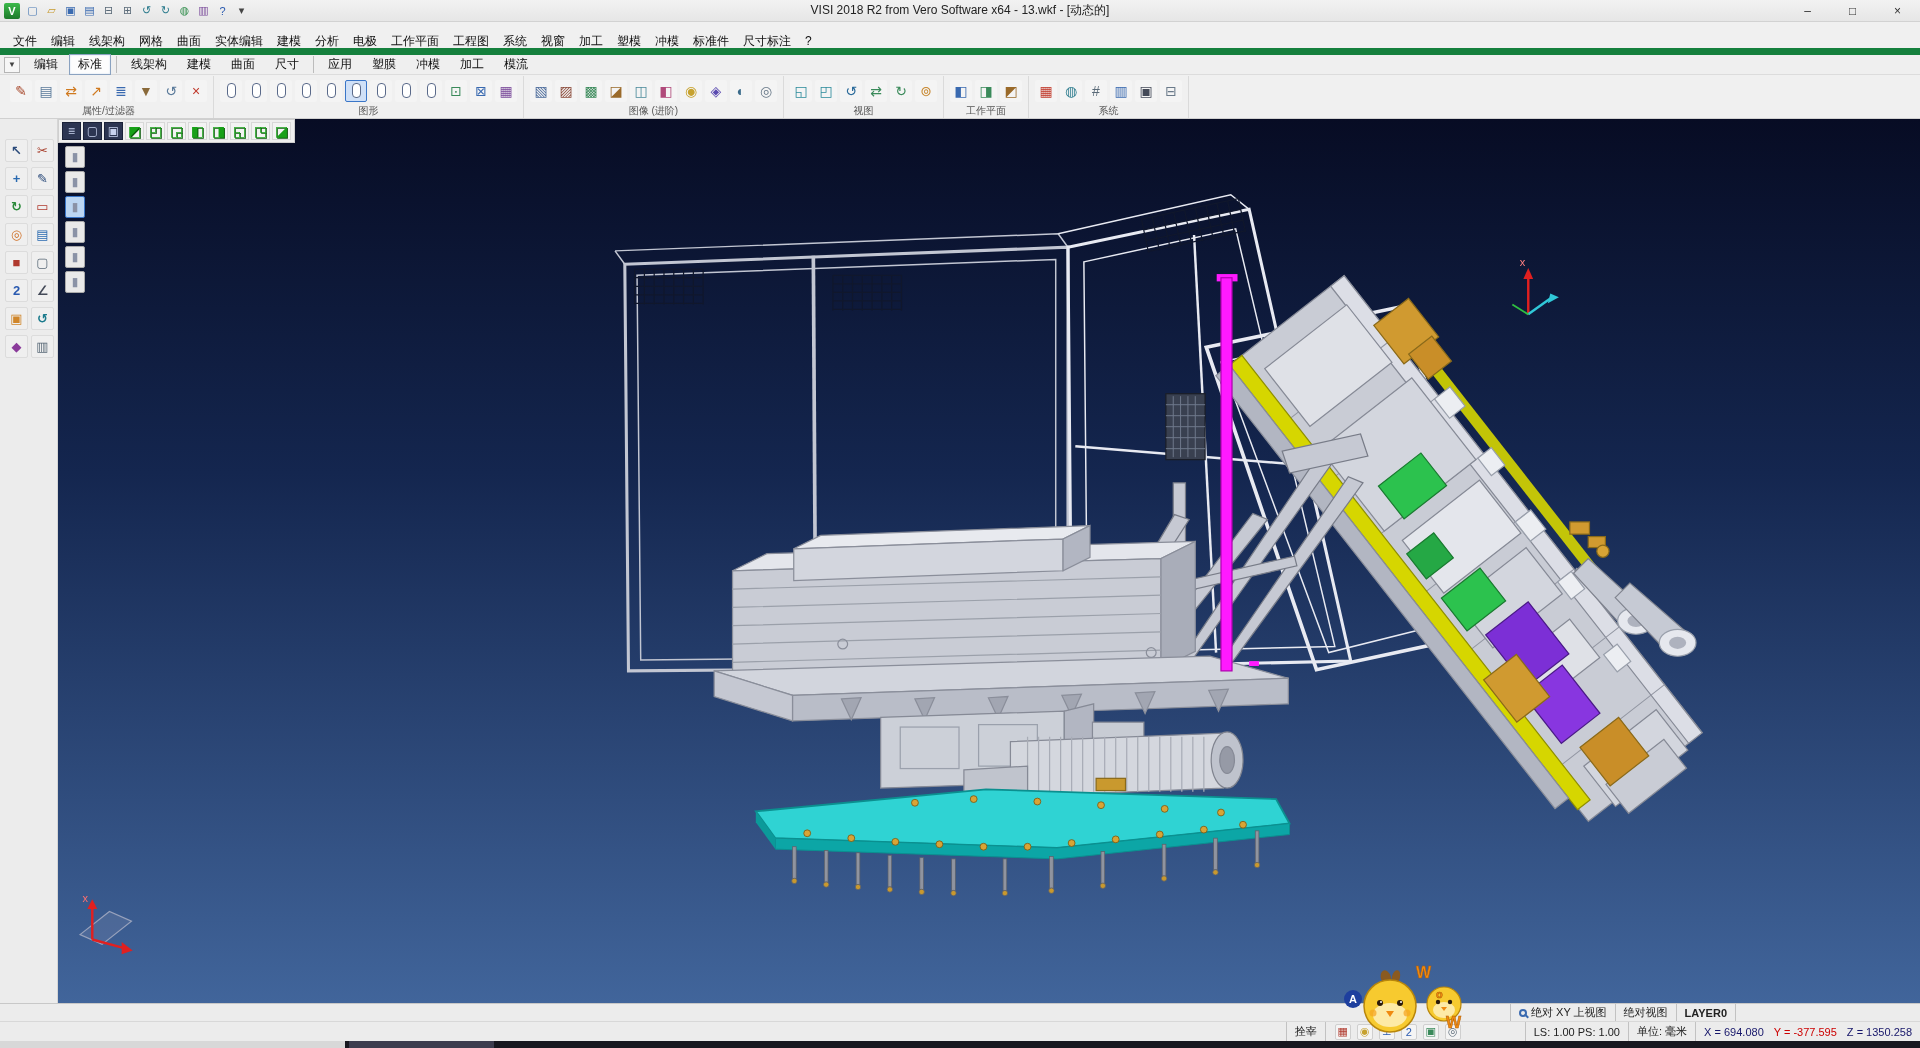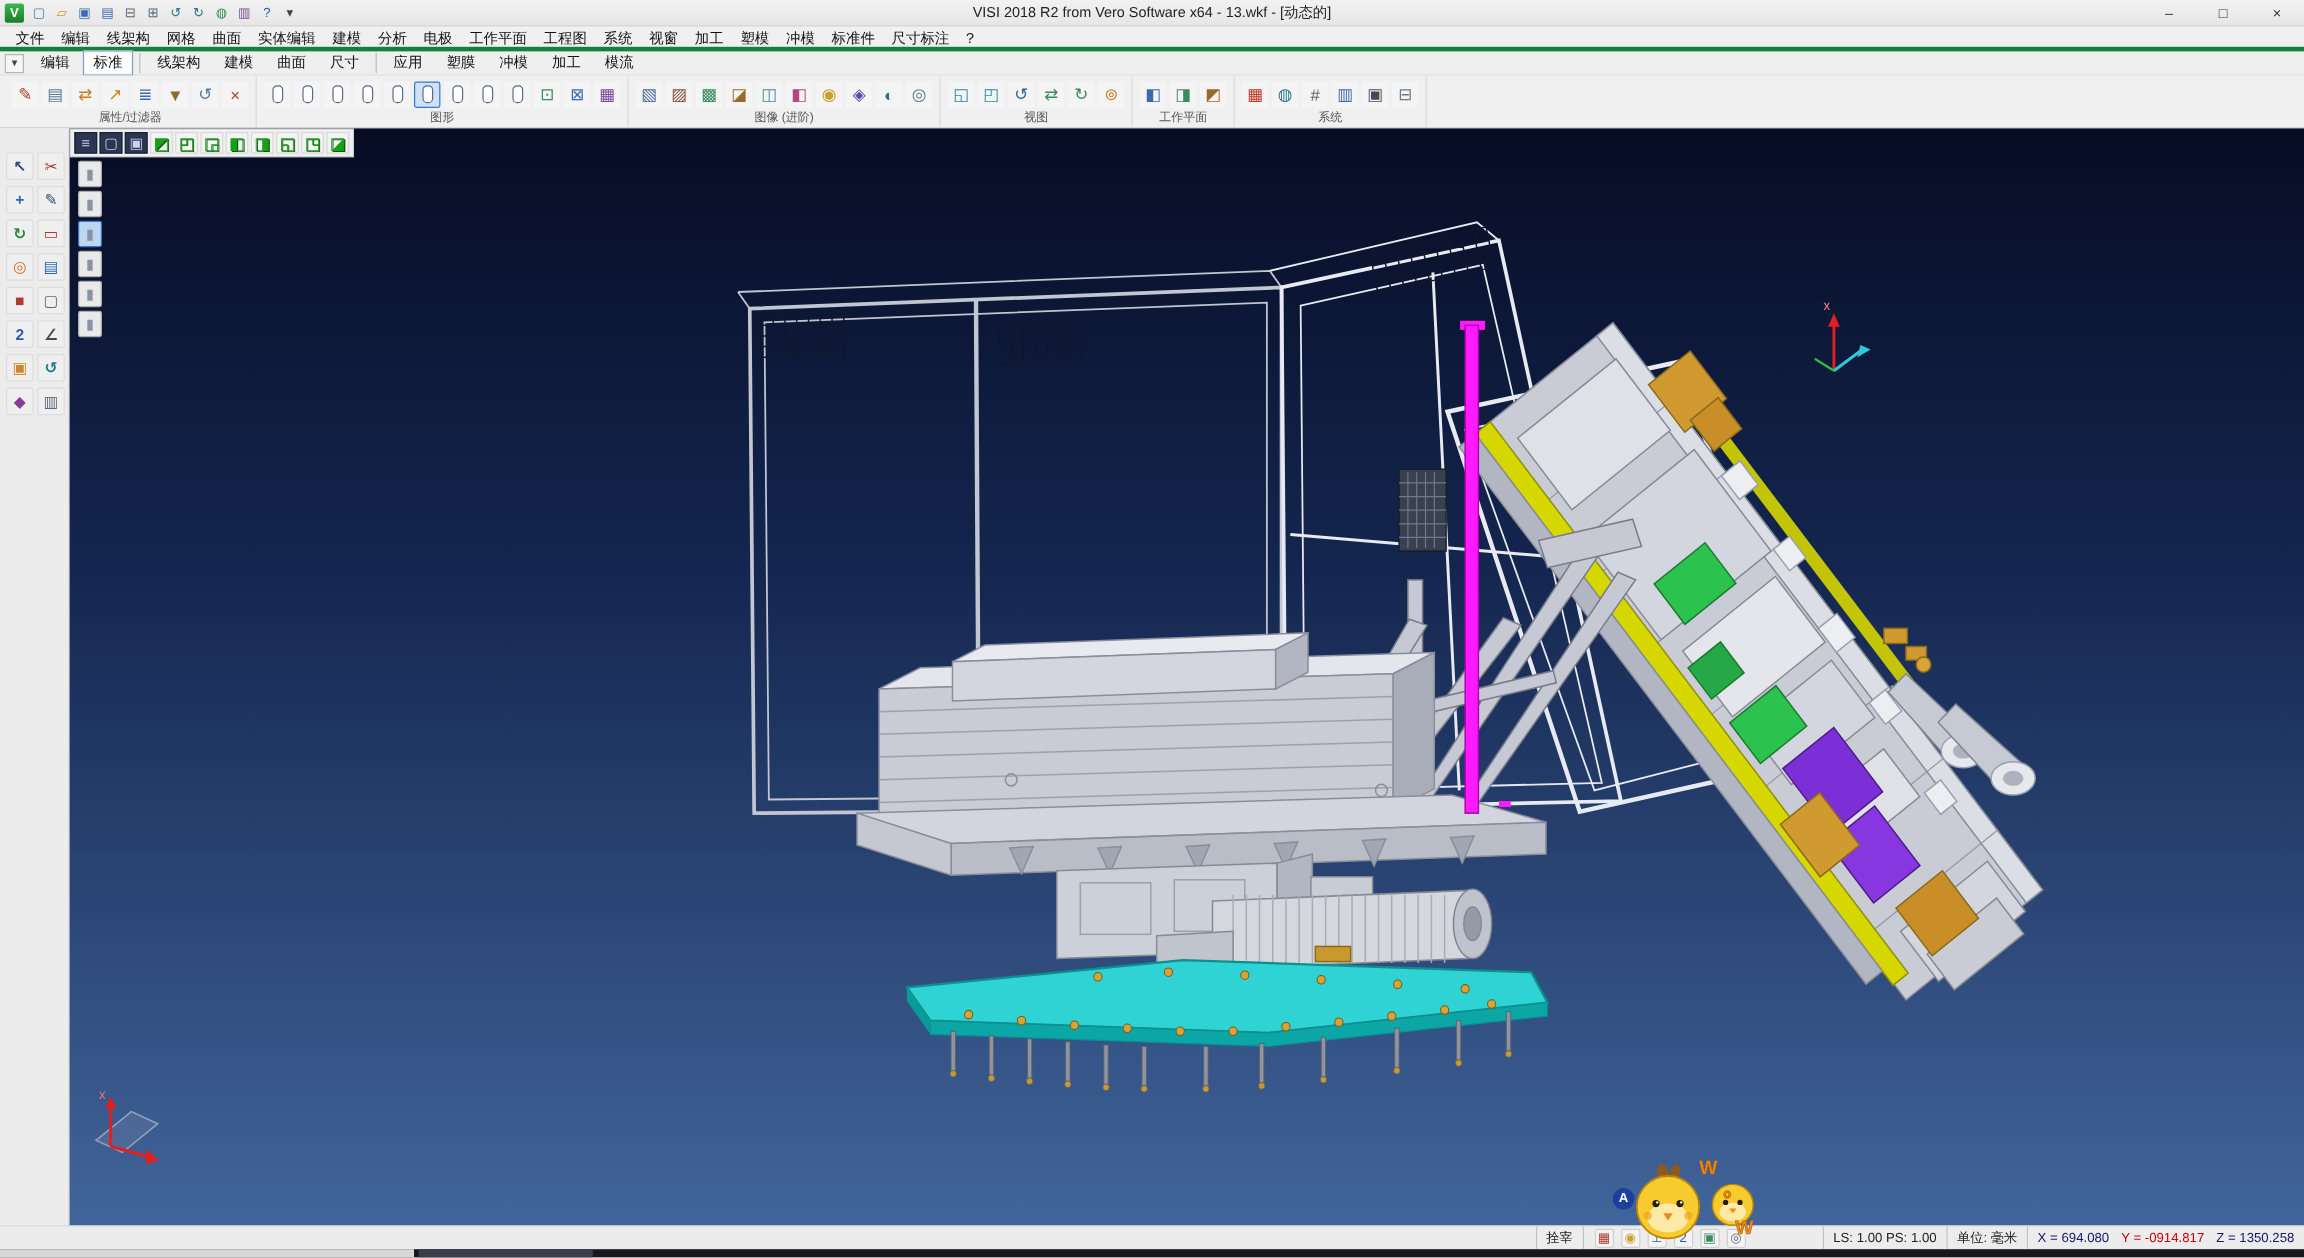--- a/index.html
+++ b/index.html
@@ -9,21 +9,21 @@
   
   .titlebar{height:22px;background:linear-gradient(#f2f2f2,#e6e6e6);border-bottom:1px solid #d2d2d2;display:flex;align-items:center;position:relative;padding-left:4px;}
   .logo{width:16px;height:16px;background:linear-gradient(#3cb94a,#1d7a2a);color:#fff;font-weight:bold;font-size:11px;display:flex;align-items:center;justify-content:center;border-radius:2px;margin-right:4px;}
   .qat{display:flex;gap:2px;align-items:center;}
   .qicon{width:17px;height:17px;display:flex;align-items:center;justify-content:center;font-size:11px;color:var(--ic,#555);border:1px solid transparent;border-radius:2px;}
   .title{position:absolute;left:50%;transform:translateX(-50%);font-size:12px;color:#222;white-space:nowrap;}
   .wbtns{margin-left:auto;display:flex;height:100%;}
   .wbtn{width:45px;height:100%;display:flex;align-items:center;justify-content:center;font-size:12px;color:#333;}
 
   
-  .menubar{height:21px;background:#f0f0f0;display:flex;padding-left:6px;border-bottom:4px solid #15803d;}
+  .menubar{height:21px;background:#f0f0f0;display:flex;align-items:center;padding-left:6px;border-bottom:7px solid #15803d;margin-top:12px;}
   .menuitem{font-size:12px;color:#111;padding:0 7px;line-height:21px;white-space:nowrap;}
 
   
   .tabbar{height:20px;background:#efefef;display:flex;align-items:center;padding-left:4px;border-bottom:1px solid #dcdcdc;}
   .tabdrop{width:16px;height:16px;border:1px solid #b5b5b5;background:#f6f6f6;font-size:8px;color:#444;display:flex;align-items:center;justify-content:center;margin-right:4px;}
   .tab{font-size:12px;color:#111;padding:1px 8px;margin:0 1px;border:1px solid transparent;white-space:nowrap;}
   .tab.selected{background:#fdfdfd;border:1px solid #8aa2c0;box-shadow:inset 0 0 2px #cddcf0;}
   .vsep{width:1px;align-self:stretch;background:#bcbcbc;margin:2px 4px;}
 
   
@@ -664,20 +664,34 @@
           <div class="fbtn">
             <span class="g">▮</span>
           </div>
           <div class="fbtn">
             <span class="g">▮</span>
           </div>
         </div>
     </div>
   </div>
 
+  <div class="status1">
+    <div class="sspacer"></div>
+    <div class="scell">
+      <span class="mag"></span>
+      <span>绝对 XY 上视图</span>
+    </div>
+    <div class="scell">
+      <span>绝对视图</span>
+    </div>
+    <div class="scell layercell">
+      <span>LAYER0</span>
+    </div>
+    <div class="endpad"></div>
+  </div>
 
   <div class="status2">
     <div class="sspacer"></div>
     <div class="scell">
       <span>拴宰</span>
     </div>
     <div class="scell">
 
     <div class="sicon" style="--ic: #b03a2e;">
           <span class="g">▦</span>
@@ -700,21 +714,21 @@
       </div>
     <div class="gap55"></div>
     <div class="scell">
       <span>LS: 1.00 PS: 1.00</span>
     </div>
     <div class="scell">
       <span>单位: 毫米</span>
     </div>
     <div class="scell" style="gap:10px;">
       <span class="cx">X = 694.080</span>
-      <span class="cy">Y = -0914.817</span>
+      <span class="cy">Y = -377.595</span>
       <span class="cz">Z = 1350.258</span>
     </div>
   </div>
 
   <div class="taskbar">
     <div class="tlight"></div>
     <div class="tseg"></div>
   </div>
 
   <div class="mascot">

